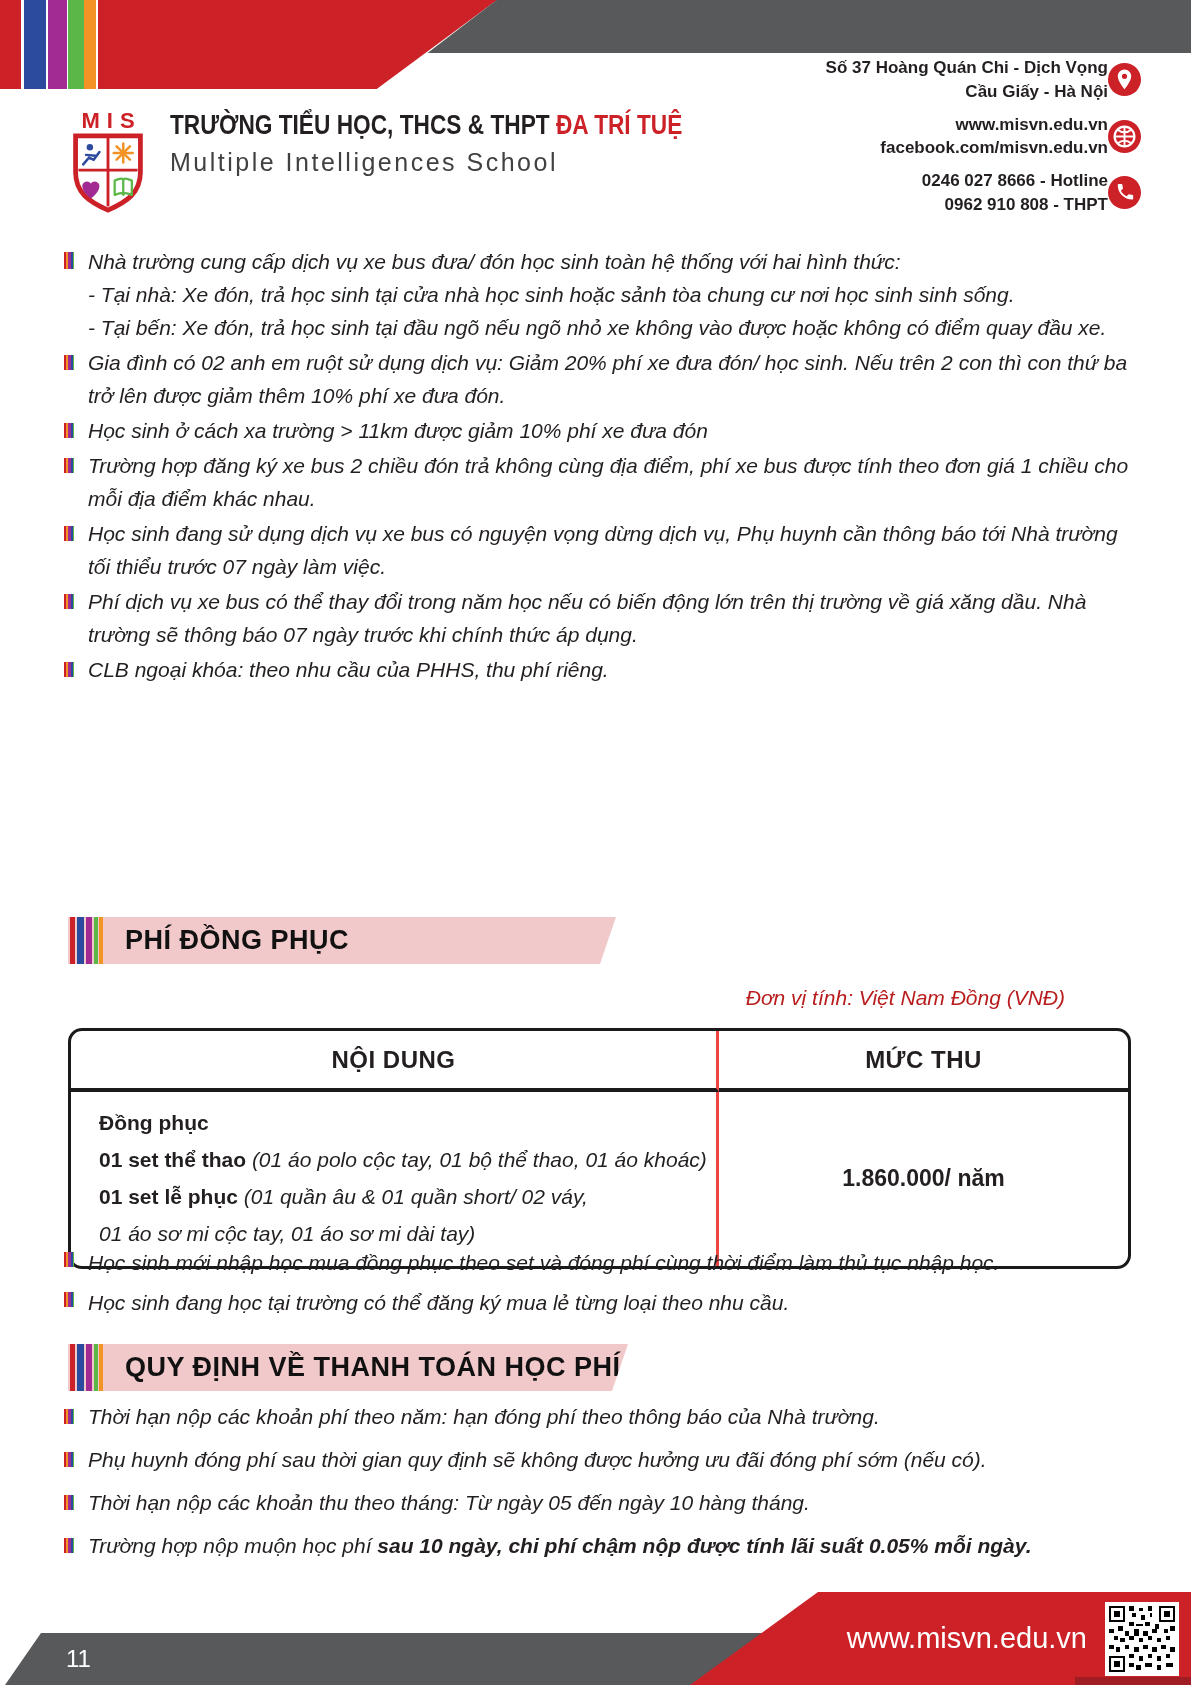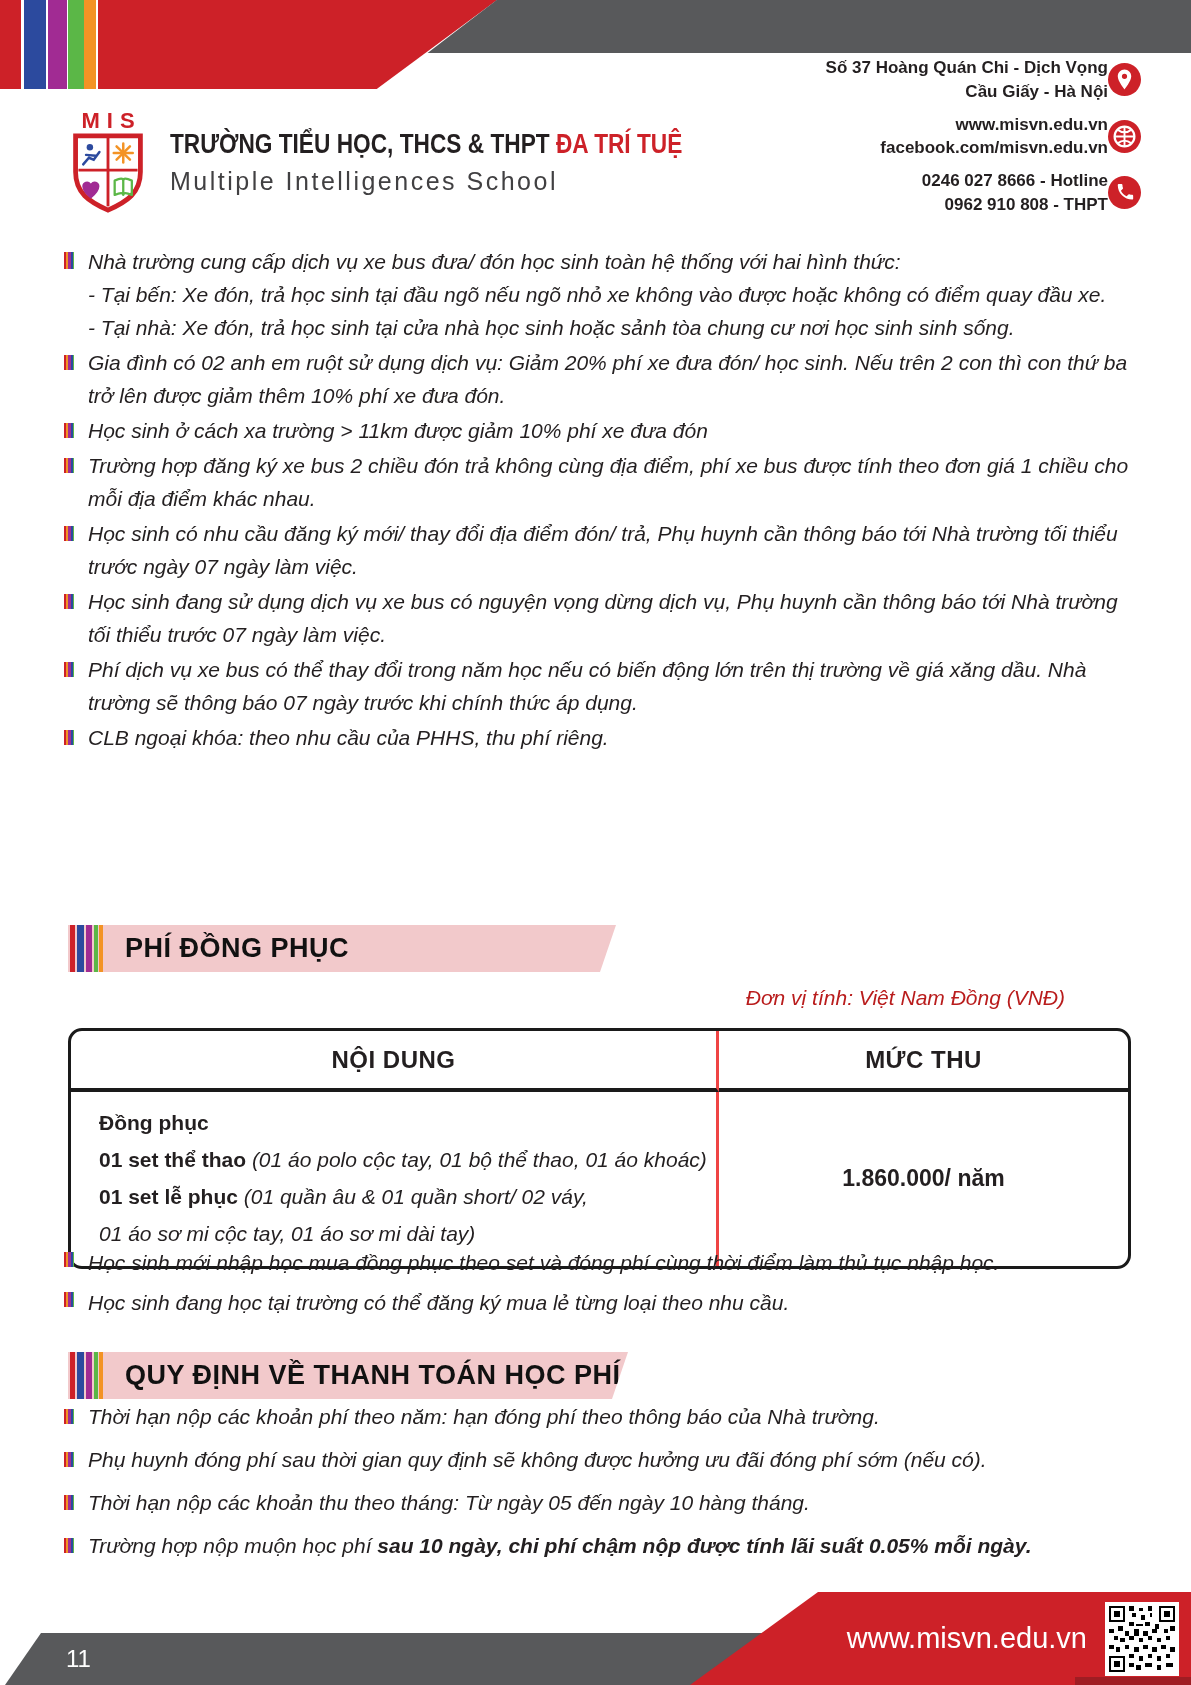--- a/index.html
+++ b/index.html
@@ -8,21 +8,21 @@
     font-family:"Liberation Sans",sans-serif;color:#231f20;overflow:hidden;
     margin:0 auto;
   }
   
   .header-red{position:absolute;top:0;left:0;width:497px;height:89px;background:#cd2128;
     clip-path:polygon(0 0,100% 0,75.8% 100%,0 100%);}
   .header-gray{position:absolute;top:0;left:0;width:1191px;height:53px;background:#58595b;
     clip-path:polygon(41.7% 0,100% 0,100% 100%,35.9% 100%);}
   .header-stripes{position:absolute;top:0;left:0;height:89px;display:flex;}
   .header-stripes div{height:100%;}
-  .logo-row{position:absolute;top:110px;left:62px;display:flex;align-items:center;gap:16px;}
+  .logo-row{position:absolute;top:110px;left:62px;display:flex;gap:16px;}
   .shield-block{display:flex;flex-direction:column;align-items:center;width:92px;}
   .shield-block .mis{font-weight:bold;font-size:22px;letter-spacing:7px;color:#cd2128;margin-left:7px;line-height:1;}
   .school-names{display:flex;flex-direction:column;}
   .school-name-vi{font-size:27px;font-weight:bold;white-space:nowrap;transform:scaleX(.84);transform-origin:left center;color:#231f20;}
   .school-name-vi .red{color:#cd2128;}
   .school-name-en{font-size:25px;letter-spacing:2.5px;color:#414042;margin-top:7px;}
   
   .contact{position:absolute;top:56px;right:50px;display:flex;flex-direction:column;gap:9px;}
   .contact-row{display:flex;justify-content:flex-end;align-items:center;}
   .contact-text{text-align:right;font-size:17px;font-weight:bold;line-height:1.4;color:#231f20;white-space:nowrap;}
@@ -32,21 +32,21 @@
   .rules li{position:relative;padding-left:24px;font-style:italic;font-size:21px;line-height:33px;margin:0 0 2px 0;}
   .bullet{position:absolute;left:0;top:9px;width:10px;height:15px;display:inline-block;
     background:linear-gradient(90deg,#cd2128 0 24%,#f39325 24% 44%,#a12b93 44% 66%,#2c4a9e 66% 86%,#5bb747 86% 100%);}
   .bus-rules{position:absolute;top:243px;left:64px;width:1066px;}
   .uniform-notes{position:absolute;top:1243px;left:64px;width:1080px;}
   .uniform-notes li{line-height:40px;margin:0;}
   .payment-rules{position:absolute;top:1400px;left:64px;width:1085px;}
   .payment-rules li{line-height:34px;margin-bottom:9px;}
   
   .section-banner{position:absolute;height:47px;background:#f2c9cb;display:flex;align-items:flex-start;
-    clip-path:polygon(0 0,100% 0,calc(100% - 16px) 100%,0 100%);margin-top:8px;}
+    clip-path:polygon(0 0,100% 0,calc(100% - 16px) 100%,0 100%);}
   .banner-stripes{display:flex;height:100%;margin-left:2px;}
   .banner-stripes div{height:100%;}
   .banner-title{align-self:center;font-size:27px;font-weight:bold;color:#111;margin-left:22px;letter-spacing:.5px;white-space:nowrap;}
   .banner-uniform{top:917px;left:68px;width:548px;}
   .banner-payment{top:1344px;left:68px;width:560px;}
   .currency-note{position:absolute;top:986px;right:126px;font-style:italic;font-size:21px;color:#b91c1c;}
   
   .fee-table{position:absolute;top:1028px;left:68px;width:1057px;border:3px solid #1a1a1a;border-radius:14px;overflow:hidden;background:#fff;}
   .fee-row{display:grid;grid-template-columns:648px 1fr;}
   .fee-head .cell{height:57px;display:flex;align-items:center;justify-content:center;
@@ -146,27 +146,27 @@
       <svg class="circle-icon" viewBox="0 0 24 24">
         <circle cx="12" cy="12" r="12" fill="#cd2128"></circle>
         <path d="M9.4 10.7c.9 1.8 2.3 3.2 4.1 4.1l1.4-1.4c.2-.2.4-.2.6-.1.7.2 1.4.4 2.2.4.3 0 .6.3.6.6v2.2c0 .3-.3.6-.6.6-5.9 0-10.6-4.7-10.6-10.6 0-.3.3-.6.6-.6h2.2c.3 0 .6.3.6.6 0 .8.1 1.5.4 2.2.1.2 0 .4-.1.6l-1.4 1.4z" fill="#fff"></path>
       </svg>
     </div>
   </div>
 
   <ul class="rules bus-rules">
     <li><span class="bullet"></span></li>
     <li><span class="bullet"></span><span>Nhà trường cung cấp dịch vụ xe bus đưa/ đón học sinh toàn hệ thống với hai hình thức:</span>
+      <div>- Tại nhà: Xe đón, trả học sinh tại cửa nhà học sinh hoặc sảnh tòa chung cư nơi học sinh sinh sống.</div>
       <div>- Tại bến: Xe đón, trả học sinh tại đầu ngõ nếu ngõ nhỏ xe không vào được hoặc không có điểm quay đầu xe.</div>
-      <div>- Tại nhà: Xe đón, trả học sinh tại cửa nhà học sinh hoặc sảnh tòa chung cư nơi học sinh sinh sống.</div>
     </li>
     <li><span class="bullet"></span><span>Gia đình có 02 anh em ruột sử dụng dịch vụ: Giảm 20% phí xe đưa đón/ học sinh. Nếu trên 2 con thì con thứ ba trở lên được giảm thêm 10% phí xe đưa đón.</span></li>
     <li><span class="bullet"></span><span>Học sinh ở cách xa trường &gt; 11km được giảm 10% phí xe đưa đón</span></li>
     <li><span class="bullet"></span><span>Trường hợp đăng ký xe bus 2 chiều đón trả không cùng địa điểm, phí xe bus được tính theo đơn giá 1 chiều cho mỗi địa điểm khác nhau.</span></li>
-    <li><span class="bullet"></span><span>Học sinh có nhu cầu đăng ký mới/ thay đổi địa điểm đón/ trả, Phụ huynh cần thông báo tới Nhà trường tối thiểu trước ngày 07 ngày làm việc.</span></li>
+    <li><span class="bullet"></span></li>
     <li><span class="bullet"></span><span>Học sinh đang sử dụng dịch vụ xe bus có nguyện vọng dừng dịch vụ, Phụ huynh cần thông báo tới Nhà trường tối thiểu trước 07 ngày làm việc.</span></li>
     <li><span class="bullet"></span><span>Phí dịch vụ xe bus có thể thay đổi trong năm học nếu có biến động lớn trên thị trường về giá xăng dầu. Nhà trường sẽ thông báo 07 ngày trước khi chính thức áp dụng.</span></li>
     <li><span class="bullet"></span><span>CLB ngoại khóa: theo nhu cầu của PHHS, thu phí riêng.</span></li>
   </ul>
 
   <div class="section-banner banner-uniform">
     <div class="banner-stripes">
       <div style="width:5px;background:#cd2128;"></div>
         <div style="width:2px;background:#f2c9cb;"></div>
       <div style="width:7px;background:#2c4a9e;"></div>

